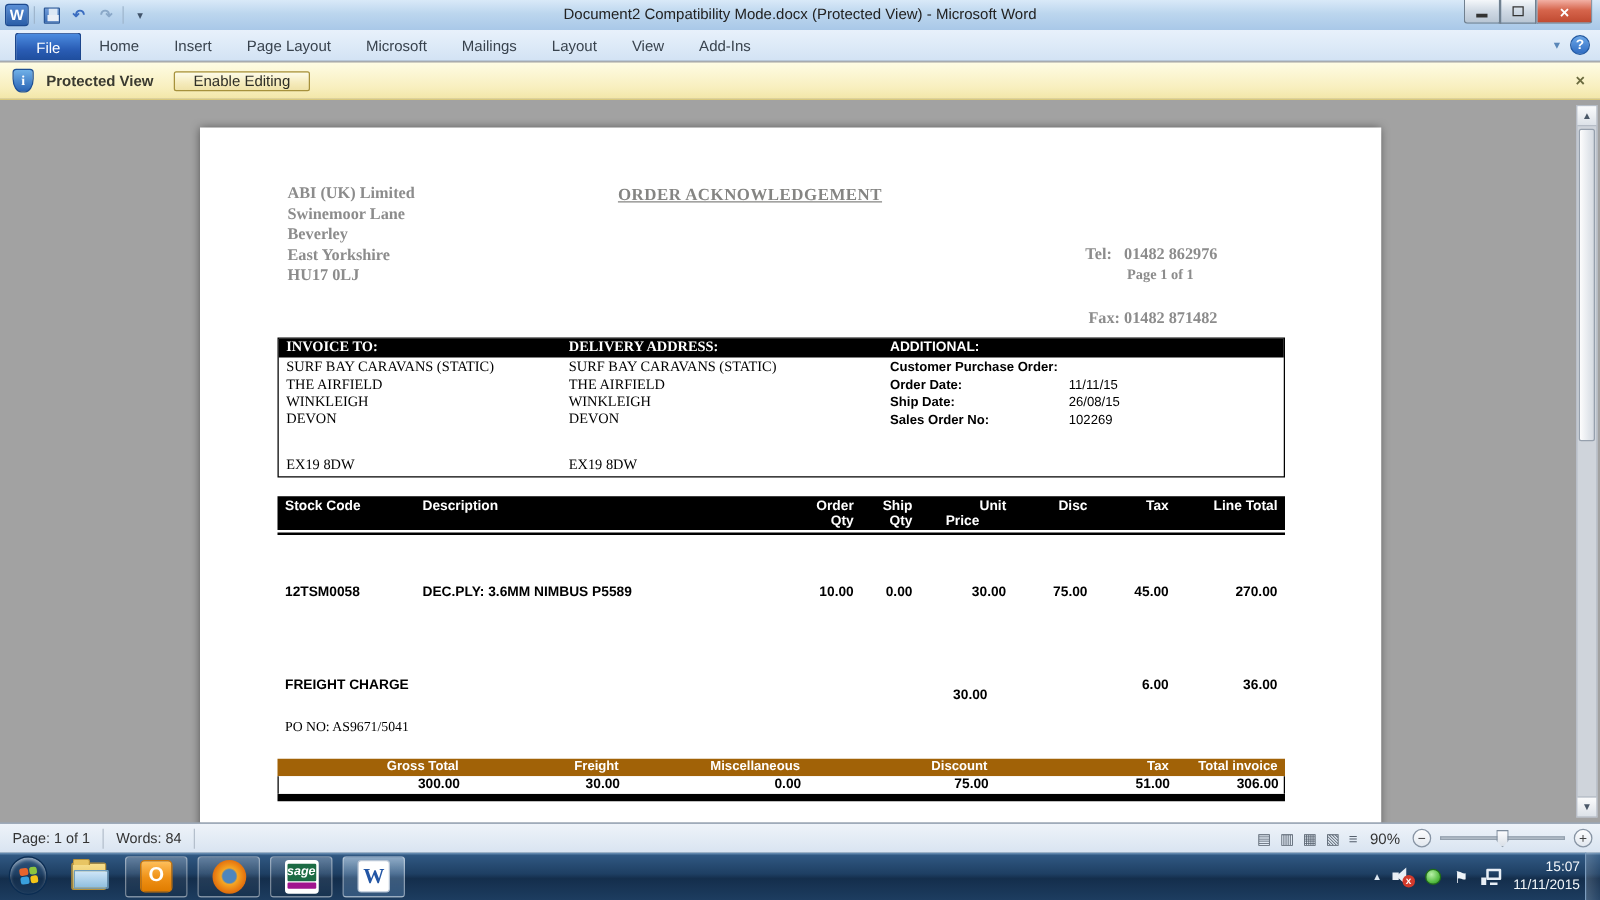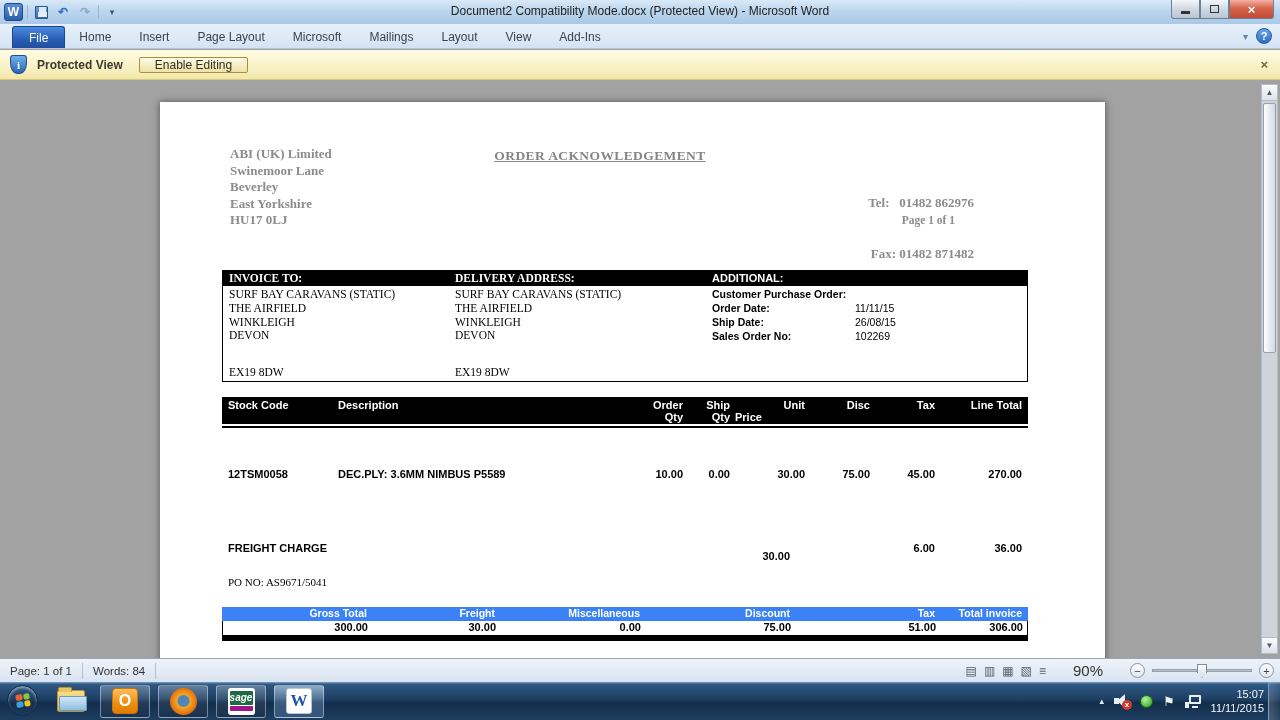--- a/index.html
+++ b/index.html
@@ -89,34 +89,34 @@
   .items-band { position:relative; height:27px; background:#000; color:#fff; font-weight:bold; font-size:11px; }
   .items-rule { height:2px; background:#000; margin-top:2px; }
   .ih { position:absolute; top:2px; }
   .ih2 { position:absolute; top:14px; }
   .num { position:absolute; text-align:right; font-weight:bold; font-size:11px; color:#000; }
   .itemtxt { position:absolute; font-weight:bold; font-size:11px; color:#000; }
   .po-line { position:absolute; left:68px; top:474px; font-family:"Liberation Serif",serif; font-size:11px; color:#000; }
 
   
   .totals { position:absolute; left:62px; top:505px; width:806px; }
-  .tot-band { position:relative; height:14px; background:#3b82f6; color:#fff; }
+  .tot-band { position:relative; height:14px; background:#a16207; color:#fff; }
   .tot-values { position:relative; height:14px; background:#fff; border-left:1px solid #000; border-right:1px solid #000; }
   .tot-bar { height:6px; background:#000; }
   .th { position:absolute; top:0; text-align:right; font-weight:bold; font-size:10.5px; }
   .tv { position:absolute; top:0; text-align:right; font-weight:bold; font-size:11px; color:#000; }
 
   
   .statusbar { position:absolute; left:0; top:658px; width:1280px; height:24px;
     background:linear-gradient(180deg,#eef3f9,#d9e4f1); border-top:1px solid #98a8bb; display:flex; align-items:center; font-size:11.5px; color:#333; }
   .sseg { padding:0 10px; }
   .ssep { width:1px; height:16px; background:#b4bfcc; }
   .sb-right { position:absolute; right:6px; top:0; height:23px; display:flex; align-items:center; gap:7px; }
   .view-ico { font-size:12px; color:#55606d; }
-  .zoomlabel { font-size:15px; color:#333; margin:0 20px; }
+  .zoomlabel { font-size:12px; color:#333; margin:0 3px; }
   .zoombtn { width:15px; height:15px; border-radius:50%; border:1px solid #8794a4; display:flex; align-items:center; justify-content:center;
     font-size:11px; color:#444; background:linear-gradient(180deg,#fdfdfe,#e2e8ef); }
   .slider-track { width:100px; height:3px; background:#b9c2cd; border:1px solid #93a0ae; position:relative; }
   .slider-thumb { position:absolute; left:44px; top:-6px; width:10px; height:14px; background:linear-gradient(180deg,#fdfdfe,#d8dfe7);
     border:1px solid #7e8c9c; clip-path:polygon(0 0,100% 0,100% 60%,50% 100%,0 60%); }
 
   
   .taskbar { position:absolute; left:0; top:682px; width:1280px; height:38px;
     background:linear-gradient(180deg,#7ba0c4 0%,#305882 6%,#1e3f63 45%,#142e4c 55%,#1d3d60 100%); }
   .orb { position:absolute; left:7px; top:3px; width:31px; height:31px; border-radius:50%;
@@ -268,21 +268,21 @@
 
     <div class="items-head">
       <div class="items-band">
         <span class="ih" style="left:6px;">Stock Code</span>
         <span class="ih" style="left:116px;">Description</span>
         <span class="ih" style="left:401px; width:60px; text-align:right; position:absolute;">Order</span>
         <span class="ih2" style="left:401px; width:60px; text-align:right;">Qty</span>
         <span class="ih" style="left:448px; width:60px; text-align:right;">Ship</span>
         <span class="ih2" style="left:448px; width:60px; text-align:right;">Qty</span>
         <span class="ih" style="left:513px; width:70px; text-align:right;">Unit</span>
-        <span class="ih2" style="left:513px; width:70px; text-align:left;">Price</span>
+        <span class="ih2" style="left:513px; width:70px; text-align:center;">Price</span>
         <span class="ih" style="left:588px; width:60px; text-align:right;">Disc</span>
         <span class="ih" style="left:653px; width:60px; text-align:right;">Tax</span>
         <span class="ih" style="left:720px; width:80px; text-align:right;">Line Total</span>
       </div>
       <div class="items-rule"></div>
     </div>
 
     <div>
       <span class="itemtxt" style="left:68px; top:366px;">12TSM0058</span>
       <span class="itemtxt" style="left:178px; top:366px;text-align:right;">DEC.PLY: 3.6MM NIMBUS P5589</span>

